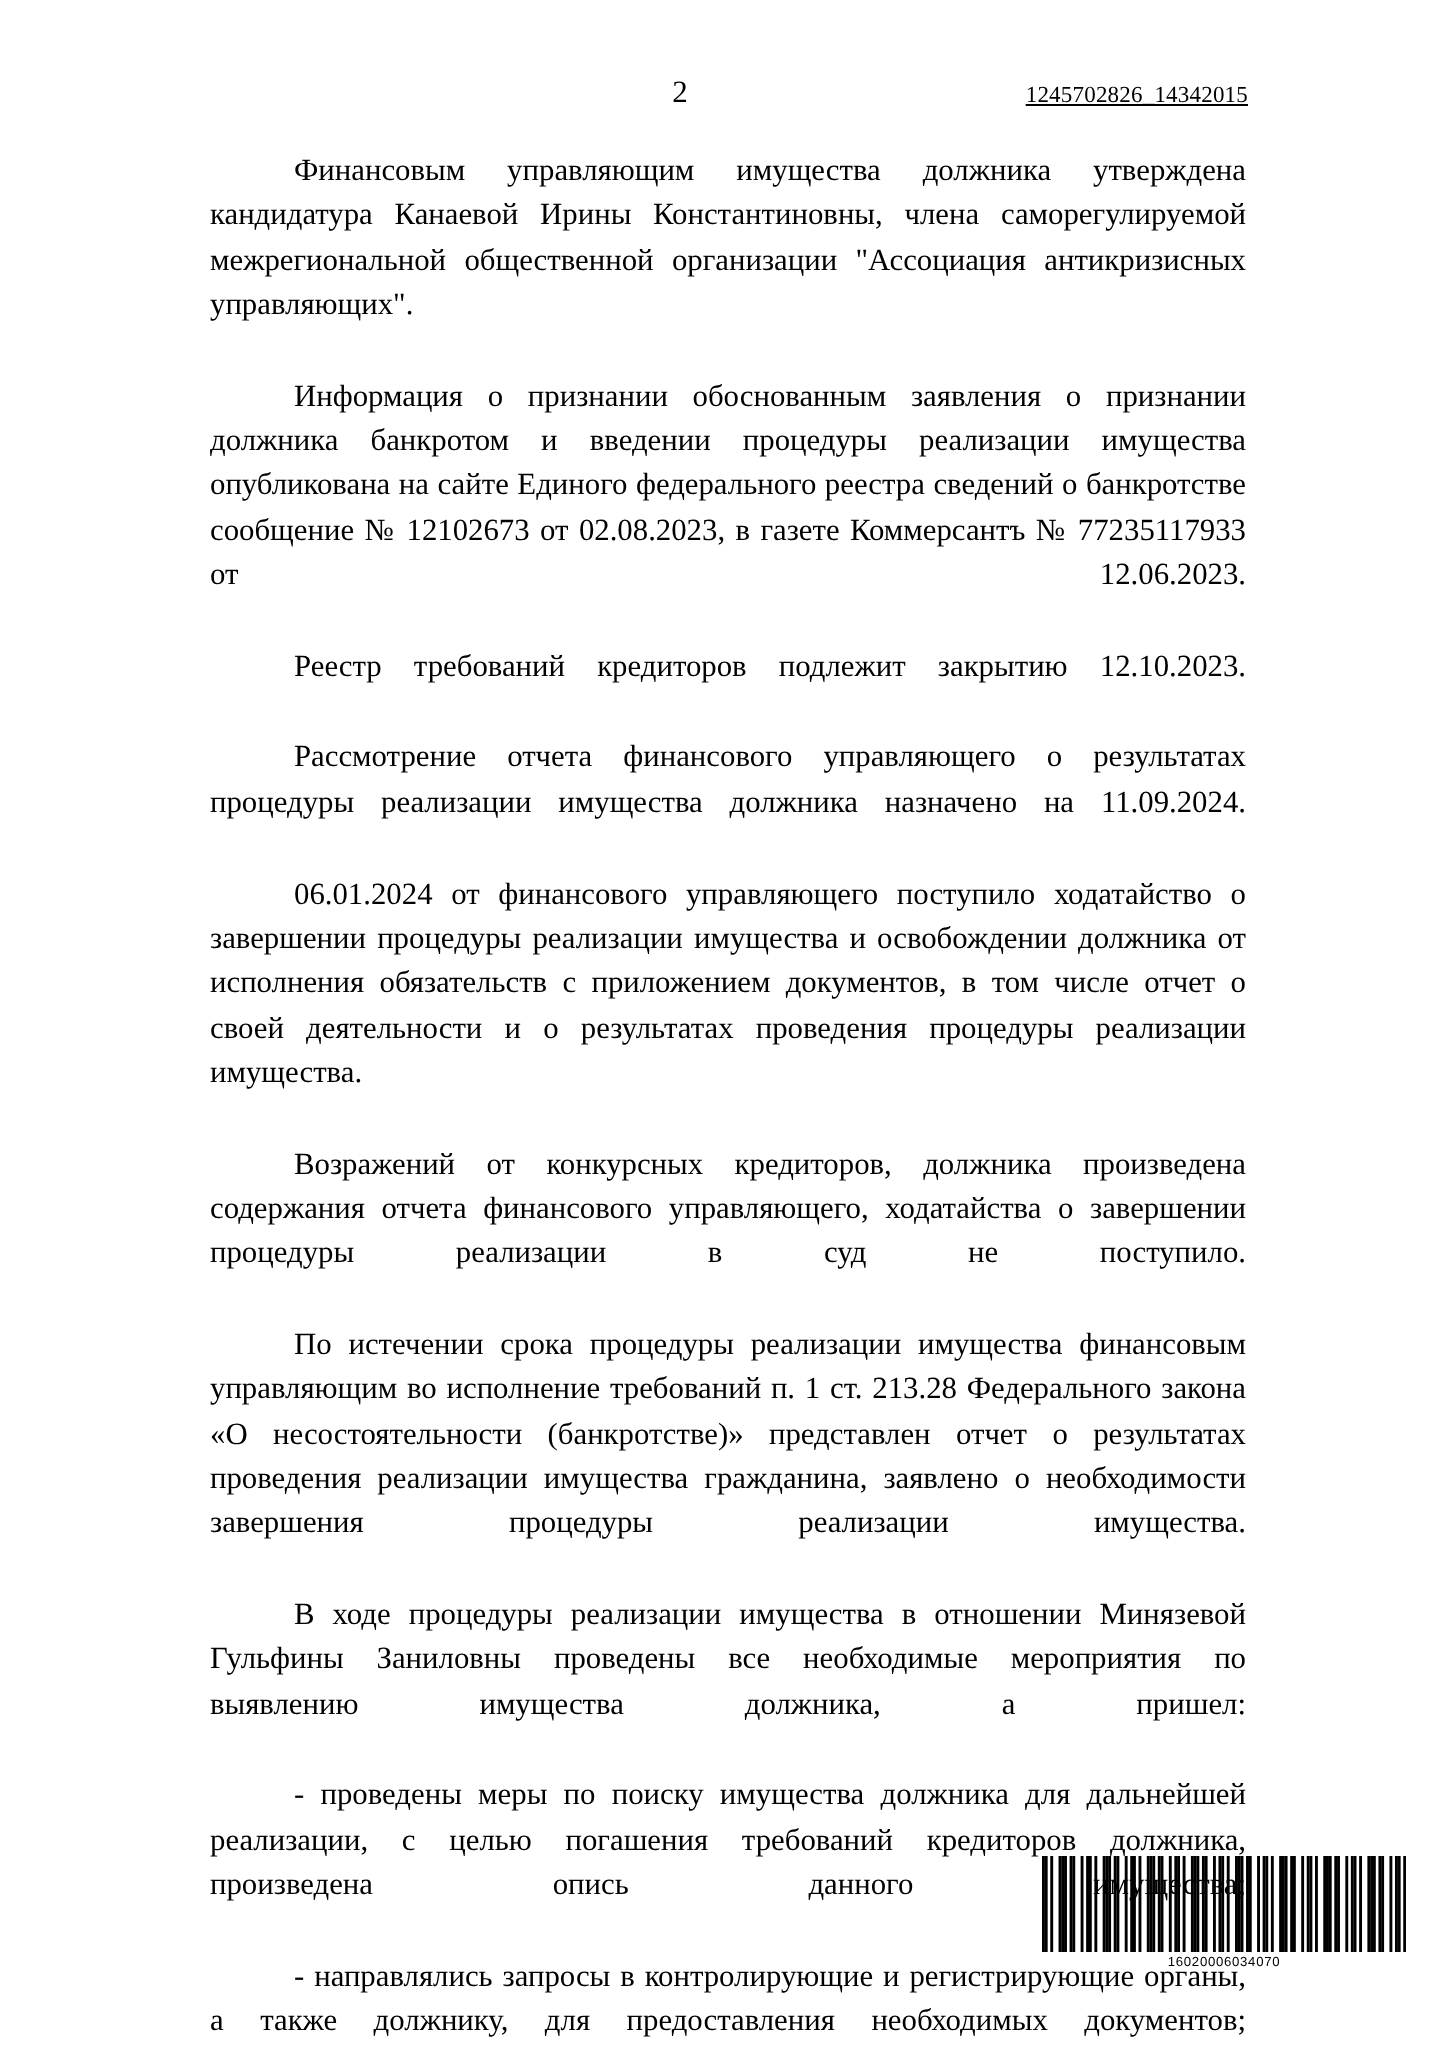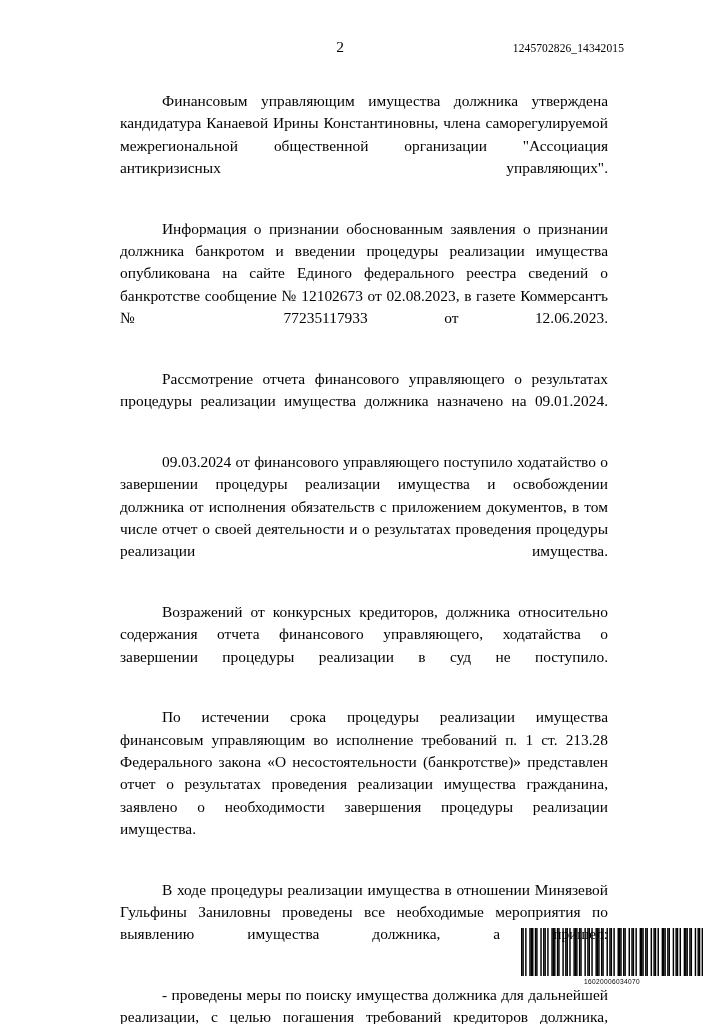--- a/index.html
+++ b/index.html
@@ -42,32 +42,33 @@
     width: 20px;
   }
   .doc-id {
     position: absolute;
     right: 0;
     top: 2px;
     font-size: 11.5px;
     line-height: 16px;
     letter-spacing: 0.1px;
     white-space: nowrap;
+    text-decoration: underline;
   }
 
   
   .doc-body {
     position: absolute;
     top: 74px;
     left: 104px;
     width: 520px;
   }
 
   .para {
-    margin: 16px;
+    margin: 1px;
     font-size: 15.4px;
     line-height: 22.35px;
     text-align: justify;
     text-align-last: left;
     text-indent: 42px;
     hyphens: none;
     word-spacing: 0.2px;
   }
 
   
@@ -105,23 +106,24 @@
 <div class="page">
 
   <div class="page-header">
     <div class="page-number">2</div>
     <div class="doc-id">1245702826_14342015</div>
   </div>
 
   <div class="doc-body" id="doc-body">
       <p class="para">Финансовым управляющим имущества должника утверждена кандидатура Канаевой Ирины Константиновны, члена саморегулируемой межрегиональной общественной организации "Ассоциация антикризисных управляющих".</p>
       <p class="para">Информация о признании обоснованным заявления о признании должника банкротом и введении процедуры реализации имущества опубликована на сайте Единого федерального реестра сведений о банкротстве сообщение № 12102673 от 02.08.2023, в газете Коммерсантъ № 77235117933 от 12.06.2023.</p>
-      <p class="para">Рассмотрение отчета финансового управляющего о результатах процедуры реализации имущества должника назначено на 09.01.2024.</p>
-      <p class="para">09.03.2024 от финансового управляющего поступило ходатайство о завершении процедуры реализации имущества и освобождении должника от исполнения обязательств с приложением документов, в том числе отчет о своей деятельности и о результатах проведения процедуры реализации имущества.</p>
-      <p class="para">Возражений от конкурсных кредиторов, должника относительно содержания отчета финансового управляющего, ходатайства о завершении процедуры реализации в суд не поступило.</p>
+      <p class="para">Реестр требований кредиторов подлежит закрытию 12.10.2023.</p>
+      <p class="para">Рассмотрение отчета финансового управляющего о результатах процедуры реализации имущества должника назначено на 11.09.2024.</p>
+      <p class="para">06.01.2024 от финансового управляющего поступило ходатайство о завершении процедуры реализации имущества и освобождении должника от исполнения обязательств с приложением документов, в том числе отчет о своей деятельности и о результатах проведения процедуры реализации имущества.</p>
+      <p class="para">Возражений от конкурсных кредиторов, должника произведена содержания отчета финансового управляющего, ходатайства о завершении процедуры реализации в суд не поступило.</p>
       <p class="para">По истечении срока процедуры реализации имущества финансовым управляющим во исполнение требований п. 1 ст. 213.28  Федерального закона «О несостоятельности (банкротстве)» представлен отчет о результатах проведения реализации имущества гражданина, заявлено о необходимости завершения процедуры реализации имущества.</p>
       <p class="para">В ходе процедуры реализации имущества в отношении Минязевой Гульфины Заниловны проведены все необходимые мероприятия по выявлению имущества должника, а пришел:</p>
       <p class="para">- проведены меры по поиску имущества должника для дальнейшей реализации, с целью погашения требований кредиторов должника, произведена опись данного имущества;</p>
       <p class="para">- направлялись запросы в контролирующие и регистрирующие органы, а также должнику, для предоставления необходимых документов;</p>
     </div>
 
   <div class="barcode-block">
     <svg class="barcode-bars" id="barcode-svg" viewBox="0 0 182 48" preserveAspectRatio="none">
         <rect x="0.000" y="0" width="1.448" height="48" fill="#000"></rect>
         <rect x="1.379" y="0" width="1.448" height="48" fill="#000"></rect>

